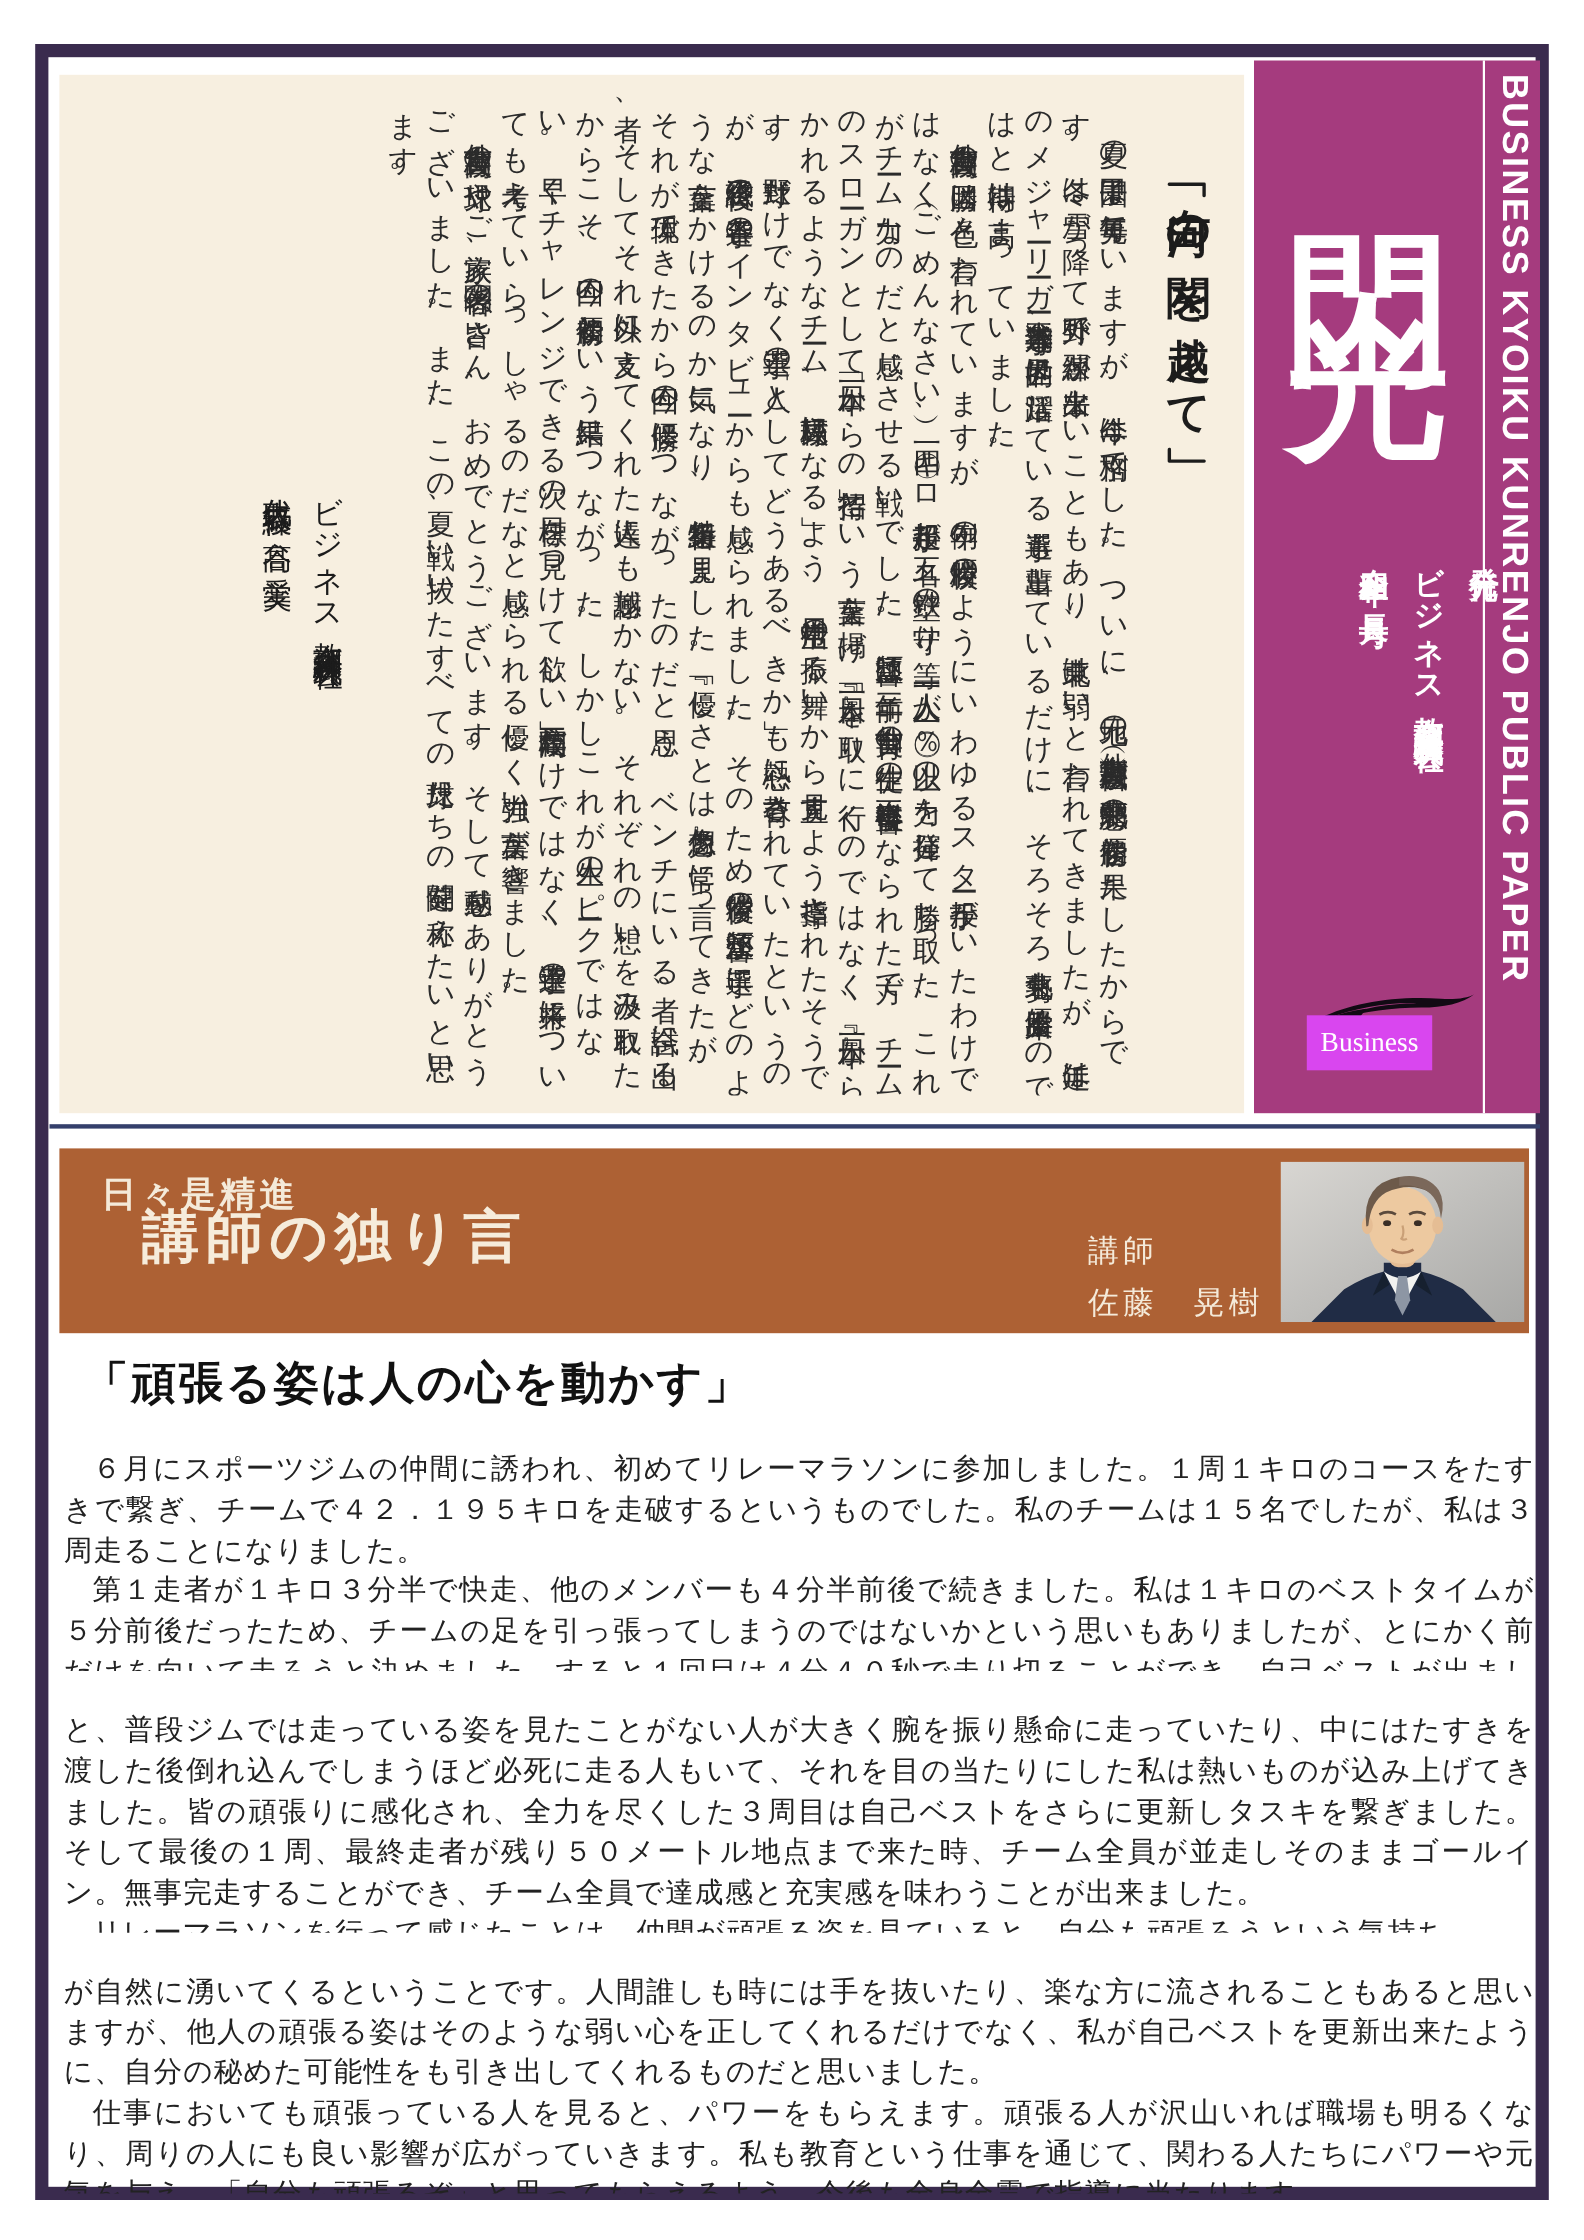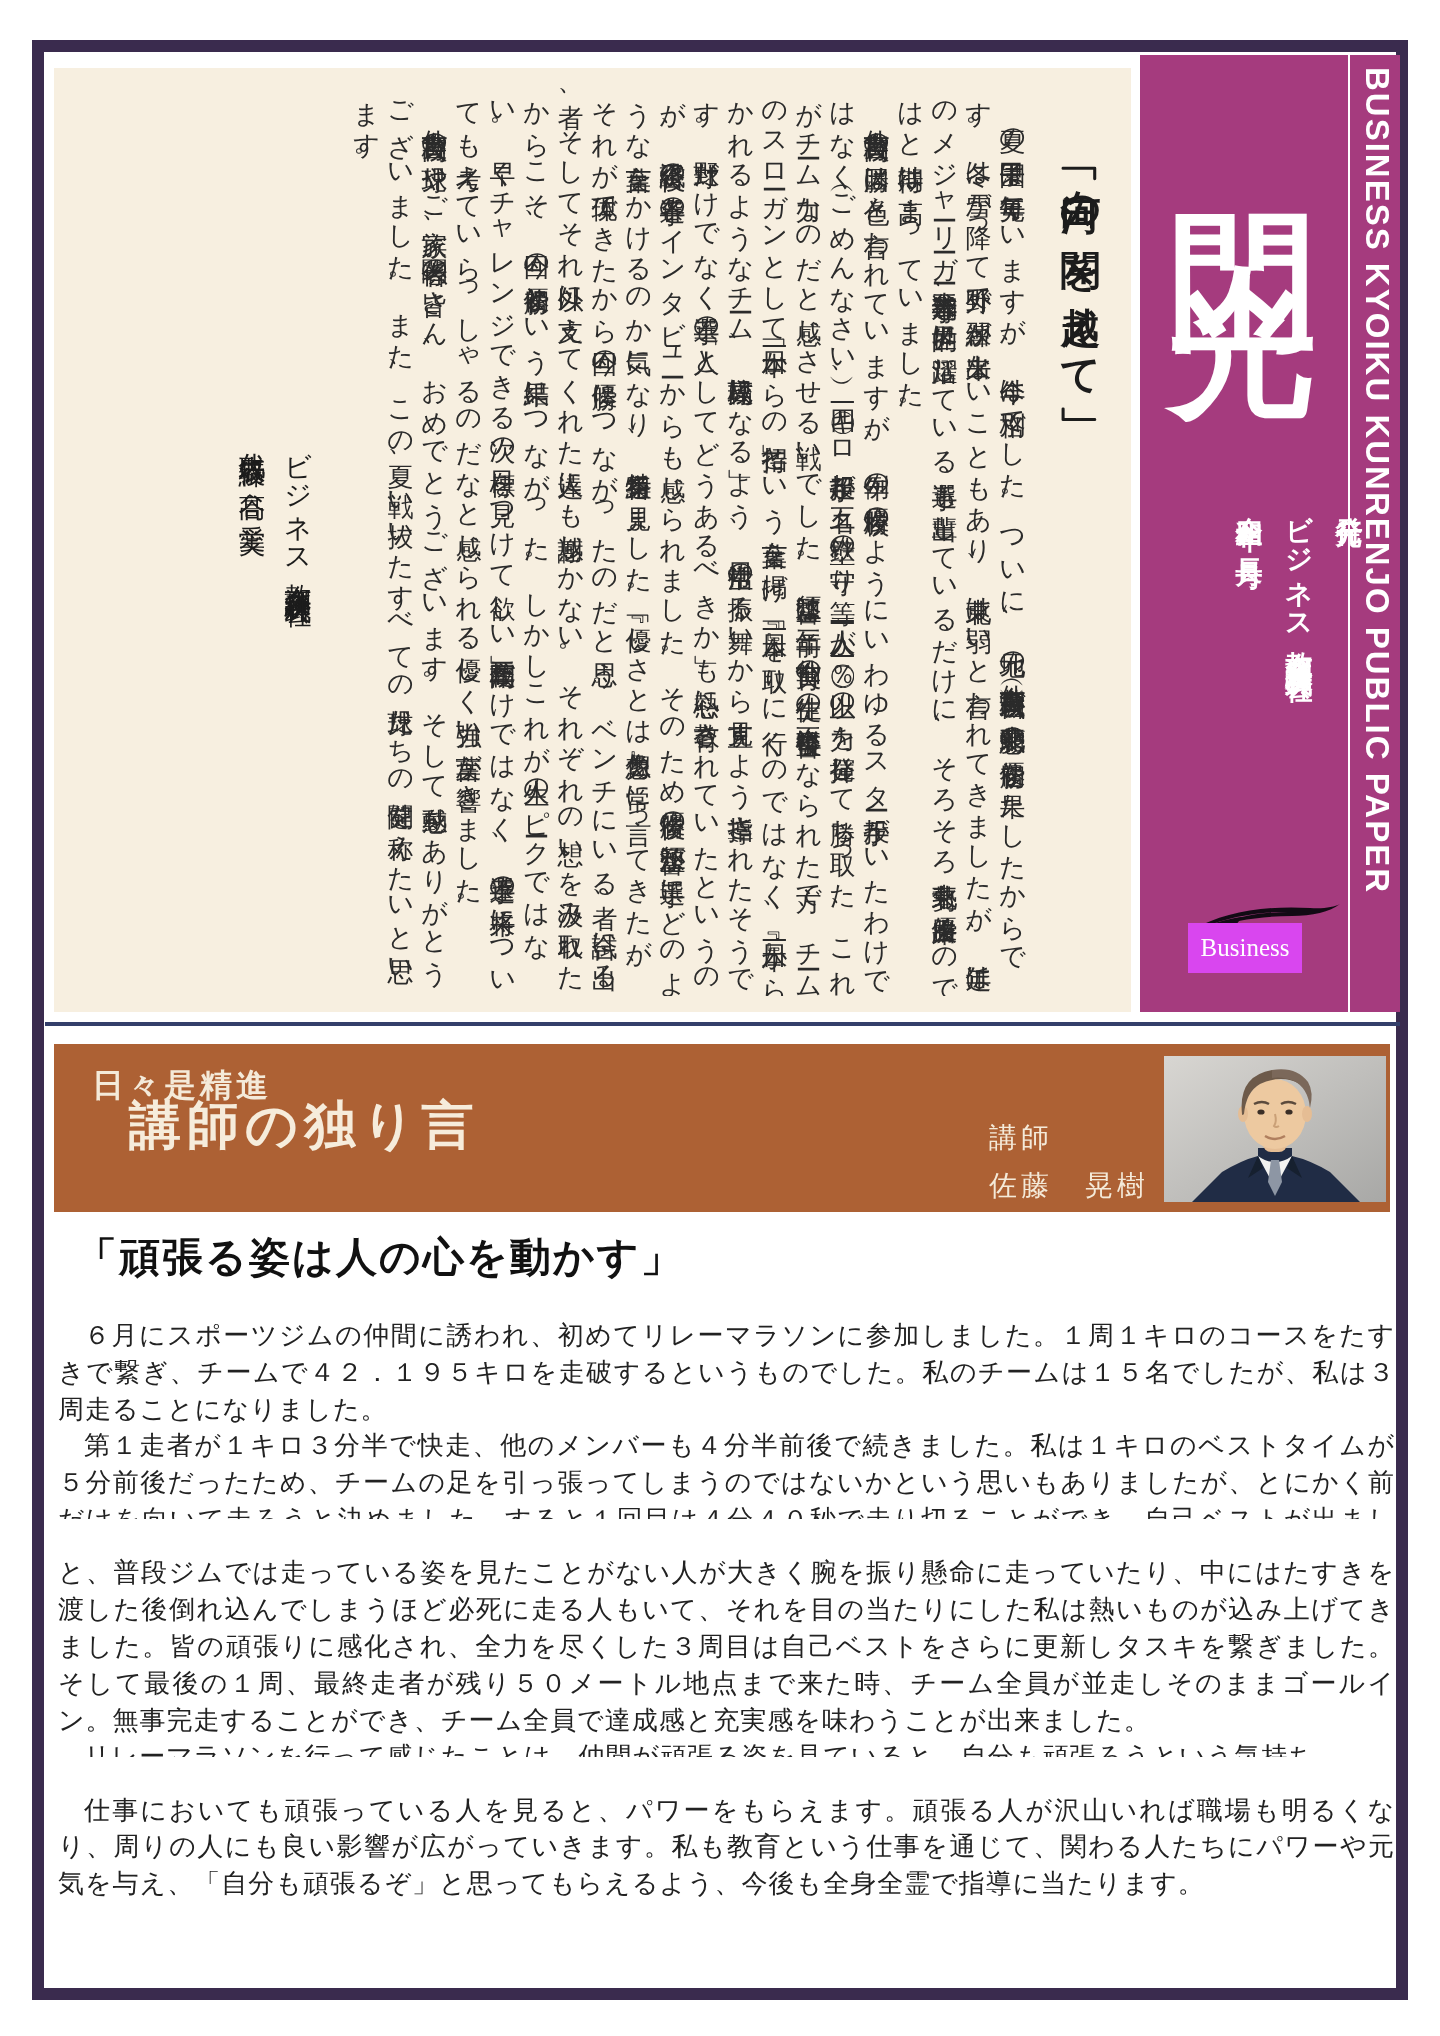--- a/index.html
+++ b/index.html
@@ -191,15 +191,16 @@
 <div class="abs columns">
   <div class="col">
     <p class="indent">６月にスポーツジムの仲間に誘われ、初めてリレーマラソンに参加しました。１周１キロのコースをたすきで繋ぎ、チームで４２．１９５キロを走破するというものでした。私のチームは１５名でしたが、私は３周走ることになりました。</p>
     <p class="indent">第１走者が１キロ３分半で快走、他のメンバーも４分半前後で続きました。私は１キロのベストタイムが５分前後だったため、チームの足を引っ張ってしまうのではないかという思いもありましたが、とにかく前だけを向いて走ろうと決めました。すると１回目は４分４０秒で走り切ることができ、自己ベストが出ました。次の順番が来るまでチームメイトを応援している</p>
   </div>
   <div class="col">
     <p>と、普段ジムでは走っている姿を見たことがない人が大きく腕を振り懸命に走っていたり、中にはたすきを渡した後倒れ込んでしまうほど必死に走る人もいて、それを目の当たりにした私は熱いものが込み上げてきました。皆の頑張りに感化され、全力を尽くした３周目は自己ベストをさらに更新しタスキを繋ぎました。そして最後の１周、最終走者が残り５０メートル地点まで来た時、チーム全員が並走しそのままゴールイン。無事完走することができ、チーム全員で達成感と充実感を味わうことが出来ました。</p>
     <p class="indent">リレーマラソンを行って感じたことは、仲間が頑張る姿を見ていると、自分も頑張ろうという気持ち</p>
   </div>
   <div class="col">
+    <p>が自然に湧いてくるということです。人間誰しも時には手を抜いたり、楽な方に流されることもあると思いますが、他人の頑張る姿はそのような弱い心を正してくれるだけでなく、私が自己ベストを更新出来たように、自分の秘めた可能性をも引き出してくれるものだと思いました。</p>
     <p class="indent">仕事においても頑張っている人を見ると、パワーをもらえます。頑張る人が沢山いれば職場も明るくなり、周りの人にも良い影響が広がっていきます。私も教育という仕事を通じて、関わる人たちにパワーや元気を与え、「自分も頑張るぞ」と思ってもらえるよう、今後も全身全霊で指導に当たります。</p>
   </div>
 </div>
 
 </body></html>

